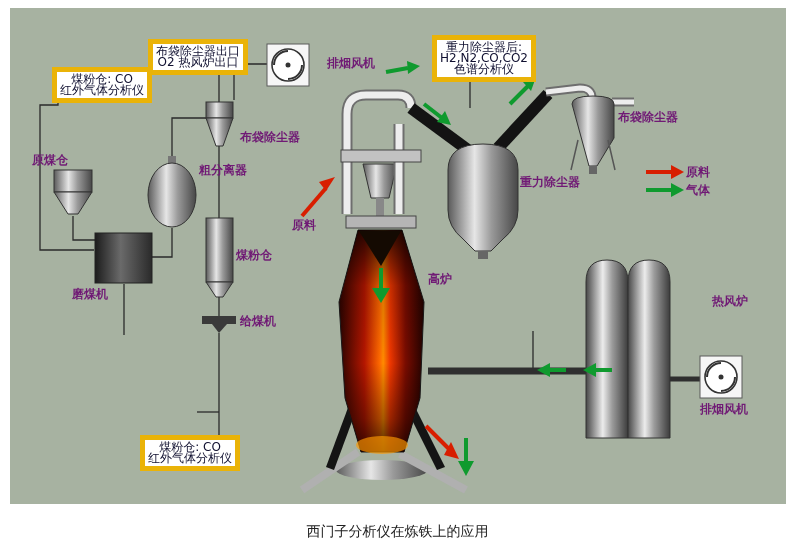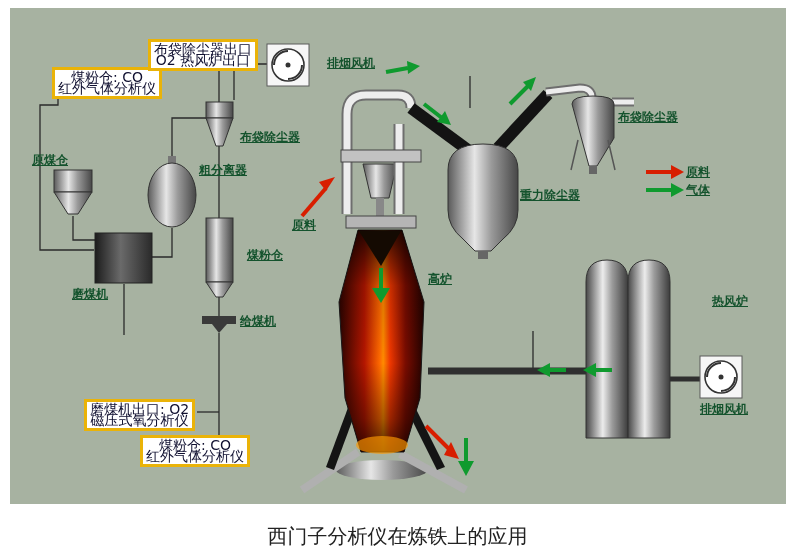--- a/index.html
+++ b/index.html
@@ -1,24 +1,24 @@
 <!DOCTYPE html>
 <html><head>
 <meta charset="utf-8">
 <style>
   html,body{margin:0;padding:0;background:#fff;}
   .stage{position:relative;width:795px;height:553px;background:#fff;overflow:hidden;
          font-family:"DejaVu Sans",sans-serif;}
   .diagram{position:absolute;left:10px;top:8px;width:776px;height:496px;background:#a7b2a1;}
   .diagram svg{position:absolute;left:0;top:0;}
-  .abox{position:absolute;background:#fff;border:3px solid #eab308;padding:2px 3px;
-        font-size:14px;line-height:11px;color:#101030;text-align:center;z-index:5;}
+  .abox{position:absolute;background:#fff;border:5px solid #eab308;padding:2px 3px;
+        font-size:12px;line-height:11px;color:#101030;text-align:center;z-index:5;}
   .abox .bl{white-space:nowrap;}
-  .eq{position:absolute;font-size:12px;font-weight:bold;color:#14532d;white-space:nowrap;z-index:5;text-decoration:underline;}
-  .caption{position:absolute;left:0;right:0;top:523px;text-align:center;font-size:20px;color:#222;}
+  .eq{position:absolute;font-size:12px;font-weight:bold;color:#701a75;white-space:nowrap;z-index:5;}
+  .caption{position:absolute;left:0;right:0;top:523px;text-align:center;font-size:14px;color:#222;}
   
   .pipeO{stroke:#6e6e6e;stroke-width:11;fill:none;stroke-linejoin:round;}
   .pipeI{stroke:#ededed;stroke-width:7;fill:none;stroke-linejoin:round;}
   .pipeO2{stroke:#6e6e6e;stroke-width:9;fill:none;stroke-linejoin:round;}
   .pipeI2{stroke:#ededed;stroke-width:5;fill:none;stroke-linejoin:round;}
   .bpipe{stroke:#131313;stroke-width:12;fill:none;}
   .conn{stroke:#2a2a2a;stroke-width:1.3;fill:none;}
   .hpipe{stroke:#2f2f2f;stroke-width:7;fill:none;}
   .hpipe2{stroke:#2f2f2f;stroke-width:5;fill:none;}
   .rshaft{stroke:#d81e00;stroke-width:4;fill:none;}
@@ -204,39 +204,40 @@
   </div>
 
   <div class="abox" style="left:52px;top:67px">
     <div class="bl">煤粉仓: CO</div>
     <div class="bl">红外气体分析仪</div>
   </div>
   <div class="abox" style="left:148px;top:39px">
     <div class="bl">布袋除尘器出口</div>
     <div class="bl">O2 热风炉出口</div>
   </div>
-  <div class="abox" style="left:84px;top:399px">
-    <div class="bl">磨煤机出口: O2</div>
-    <div class="bl">磁压式氧分析仪</div>
+  <div class="abox" style="left:432px;top:35px">
+    <div class="bl">重力除尘器后:</div>
+    <div class="bl">H2,N2,CO,CO2</div>
+    <div class="bl">色谱分析仪</div>
   </div>
   <div class="abox" style="left:140px;top:435px">
     <div class="bl">煤粉仓: CO</div>
     <div class="bl">红外气体分析仪</div>
   </div>
 
   <div class="eq" style="left:32px;top:152px">原煤仓</div>
   <div class="eq" style="left:72px;top:286px">磨煤机</div>
   <div class="eq" style="left:199px;top:162px">粗分离器</div>
   <div class="eq" style="left:240px;top:129px">布袋除尘器</div>
   <div class="eq" style="left:327px;top:55px">排烟风机</div>
-  <div class="eq" style="left:247px;top:247px">煤粉仓</div>
+  <div class="eq" style="left:236px;top:247px">煤粉仓</div>
   <div class="eq" style="left:240px;top:313px">给煤机</div>
   <div class="eq" style="left:292px;top:217px">原料</div>
   <div class="eq" style="left:428px;top:271px">高炉</div>
-  <div class="eq" style="left:520px;top:187px">重力除尘器</div>
+  <div class="eq" style="left:520px;top:174px">重力除尘器</div>
   <div class="eq" style="left:618px;top:109px">布袋除尘器</div>
   <div class="eq" style="left:712px;top:293px">热风炉</div>
   <div class="eq" style="left:700px;top:401px">排烟风机</div>
 
   <div class="eq" style="left:686px;top:164px">原料</div>
   <div class="eq" style="left:686px;top:182px">气体</div>
 
   <div class="caption">西门子分析仪在炼铁上的应用</div>
 </div>
 

